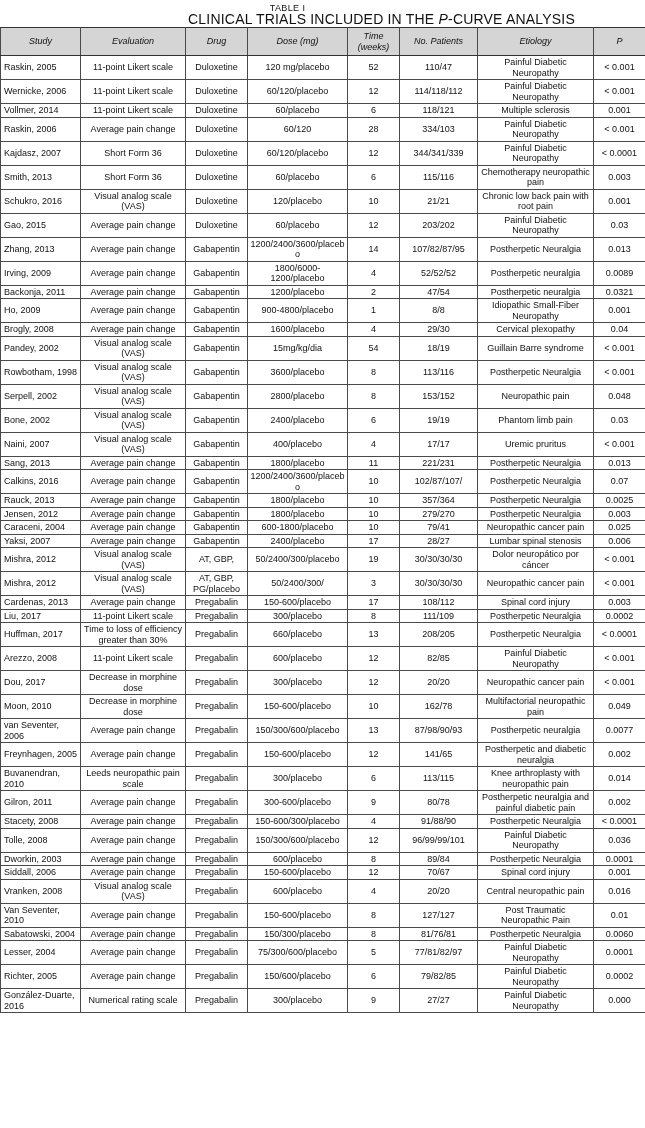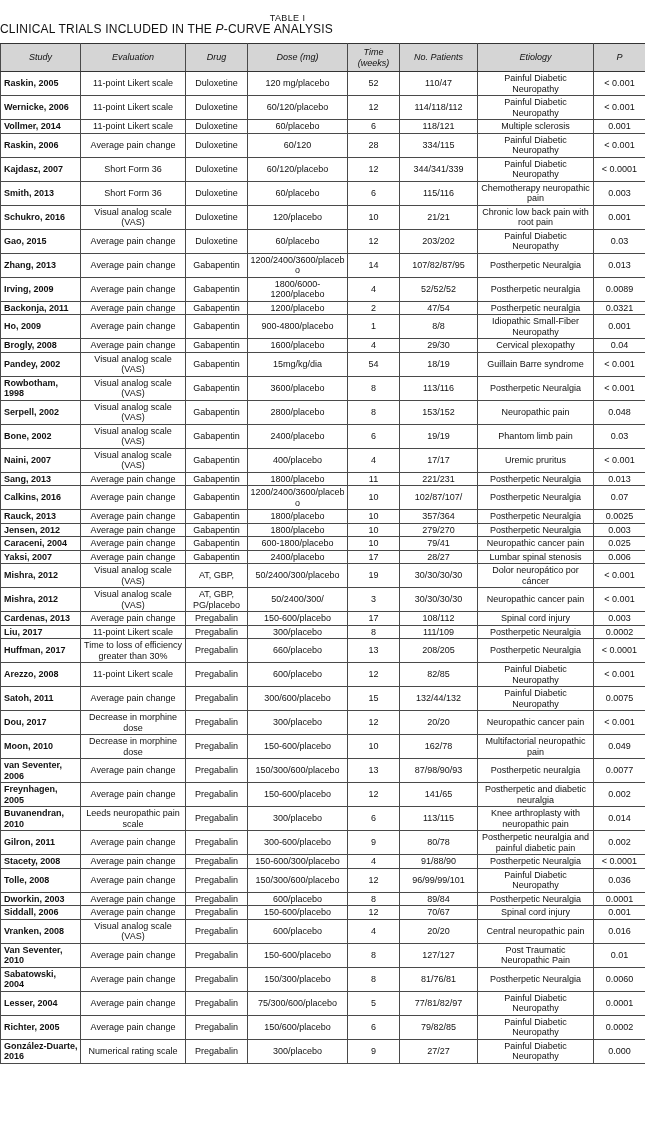--- a/index.html
+++ b/index.html
@@ -4,34 +4,34 @@
 <style>
   html, body { margin: 0; padding: 0; background: #ffffff; }
   body {
     font-family: "Liberation Sans", "DejaVu Sans", sans-serif;
     color: #111;
     -webkit-font-smoothing: antialiased;
   }
   .page {
     width: 575px;
     box-sizing: border-box;
-    padding-top: 13px;
+    padding-top: 3px;
   }
   .table-label {
     text-align: center;
     font-size: 9px;
     letter-spacing: 0.4px;
     line-height: 11px;
   }
   .table-caption {
-    text-align: left;
-    font-size: 12px;
+    text-align: right;
+    font-size: 14px;
     letter-spacing: 0.2px;
     line-height: 11px;
-    margin-bottom: 8px;
+    margin-bottom: 2px;
   }
   .table-caption .it { font-style: italic; }
   table.trials {
     border-collapse: collapse;
     table-layout: fixed;
     width: 645px;
     font-size: 9px;
   }
   table.trials th, table.trials td {
     border: 1px solid #4a4a4a;
@@ -43,21 +43,21 @@
     word-break: break-word;
   }
   table.trials thead th {
     background: #d5d5d5;
     font-style: italic;
     font-weight: normal;
     border-bottom: 1.5px solid #333;
     border-top: 1.5px solid #333;
     padding: 3px 2px;
   }
-  table.trials td.col-study { text-align: left; padding-left: 3px; font-weight: bold; }
+  table.trials td.col-study { text-align: left; padding-left: 3px; }
   table.trials { border-bottom: 1.5px solid #333; border-radius: 28px; }
 </style>
 </head>
 <body>
 
 <div class="page">
 
   <div class="table-label">TABLE I</div>
 
   <div class="table-caption">
@@ -117,21 +117,21 @@
           <td class="col-patients">118/121</td>
           <td class="col-etiology">Multiple sclerosis</td>
           <td class="col-p">0.001</td>
         </tr>
         <tr>
           <td class="col-study">Raskin, 2006</td>
           <td class="col-evaluation">Average pain change</td>
           <td class="col-drug">Duloxetine</td>
           <td class="col-dose">60/120</td>
           <td class="col-time">28</td>
-          <td class="col-patients">334/115</td>
+          <td class="col-patients">334/103</td>
           <td class="col-etiology">Painful Diabetic Neuropathy</td>
           <td class="col-p">&lt; 0.001</td>
         </tr>
         <tr>
           <td class="col-study">Kajdasz, 2007</td>
           <td class="col-evaluation">Short Form 36</td>
           <td class="col-drug">Duloxetine</td>
           <td class="col-dose">60/120/placebo</td>
           <td class="col-time">12</td>
           <td class="col-patients">344/341/339</td>
@@ -380,30 +380,20 @@
         </tr>
         <tr>
           <td class="col-study">Arezzo, 2008</td>
           <td class="col-evaluation">11-point Likert scale</td>
           <td class="col-drug">Pregabalin</td>
           <td class="col-dose">600/placebo</td>
           <td class="col-time">12</td>
           <td class="col-patients">82/85</td>
           <td class="col-etiology">Painful Diabetic Neuropathy</td>
           <td class="col-p">&lt; 0.001</td>
-        </tr>
-        <tr>
-          <td class="col-study">Satoh, 2011</td>
-          <td class="col-evaluation">Average pain change</td>
-          <td class="col-drug">Pregabalin</td>
-          <td class="col-dose">300/600/placebo</td>
-          <td class="col-time">15</td>
-          <td class="col-patients">132/44/132</td>
-          <td class="col-etiology">Painful Diabetic Neuropathy</td>
-          <td class="col-p">0.0075</td>
         </tr>
         <tr>
           <td class="col-study">Dou, 2017</td>
           <td class="col-evaluation">Decrease in morphine dose</td>
           <td class="col-drug">Pregabalin</td>
           <td class="col-dose">300/placebo</td>
           <td class="col-time">12</td>
           <td class="col-patients">20/20</td>
           <td class="col-etiology">Neuropathic cancer pain</td>
           <td class="col-p">&lt; 0.001</td>

